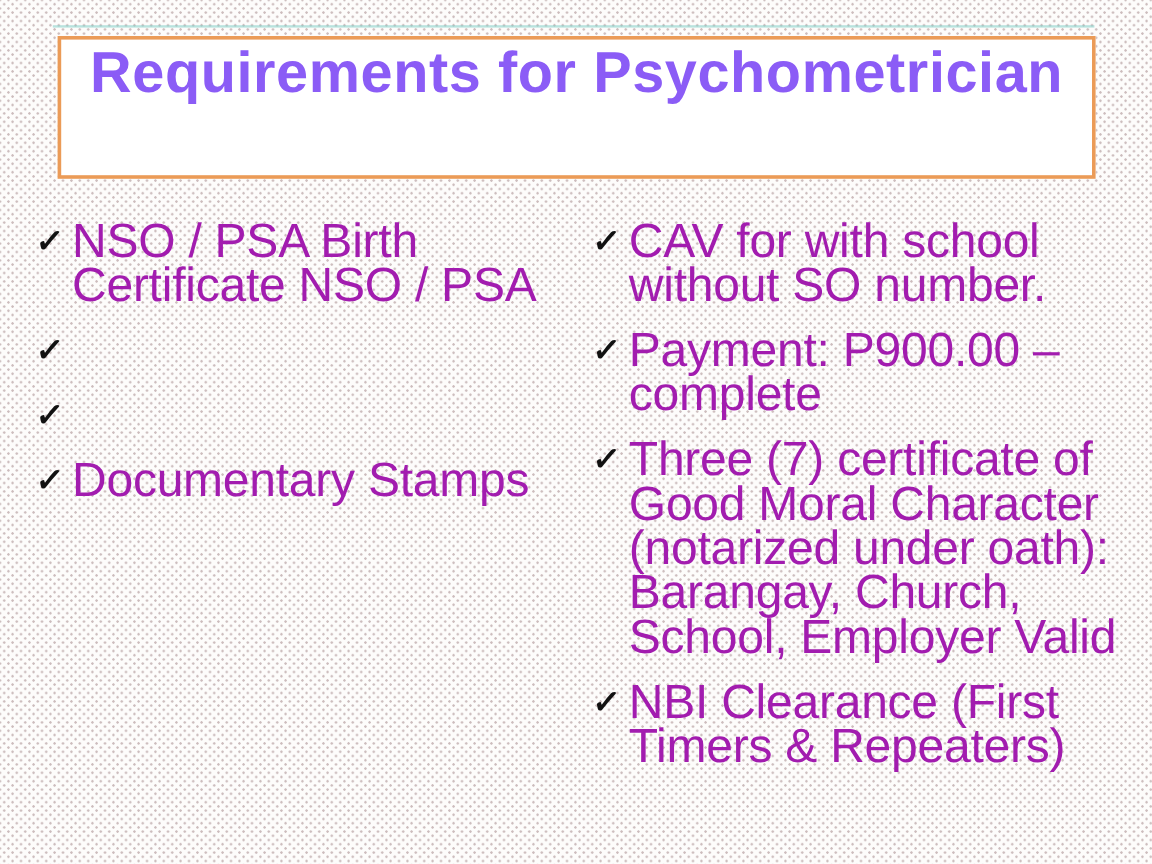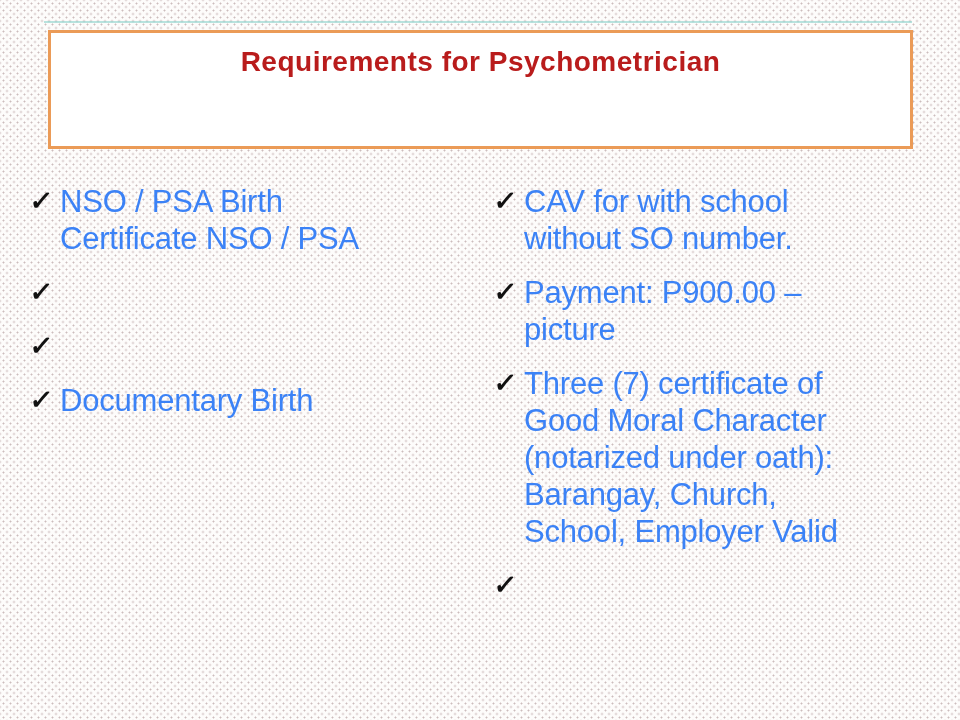--- a/index.html
+++ b/index.html
@@ -36,25 +36,25 @@
     left: 48px;
     top: 30px;
     width: 859px;
     height: 111px;
     background: #ffffff;
     border: 3px solid #EB9B57;
     text-align: center;
     padding-top: 2px;
   }
   .title-line {
-    font-size: 28px;
+    font-size: 48px;
     font-weight: 700;
     line-height: 54px;
     letter-spacing: 0.5px;
-    color: #b91c1c;
+    color: #8b5cf6;
     white-space: nowrap;
   }
 
   .columns {
     position: absolute;
     left: 30px;
     top: 183px;
     width: 916px;
     display: flex;
     gap: 12px;
@@ -76,23 +76,23 @@
   }
   .check {
     flex: 0 0 30px;
     font-size: 27px;
     font-weight: 700;
     line-height: 37px;
     color: #111111;
     transform: skewX(-6deg);
   }
   .item-text {
-    font-size: 31px;
+    font-size: 40px;
     line-height: 37px;
-    color: #3b82f6;
+    color: #a21caf;
     white-space: pre-line;
     letter-spacing: -0.2px;
   }
 </style>
 </head>
 <body>
 
 <div class="accent-line"></div>
 
 <div class="title-box">
@@ -109,44 +109,46 @@
 Certificate NSO / PSA</span>
       </li>
       <li class="bullet-item">
         <span class="check">✓</span>
       </li>
       <li class="bullet-item">
         <span class="check">✓</span>
       </li>
       <li class="bullet-item">
         <span class="check">✓</span>
-        <span class="item-text">Documentary Birth</span>
+        <span class="item-text">Documentary Stamps</span>
       </li>
     </ul>
   </div>
 
   <div class="column">
     <ul class="bullet-list">
       <li class="bullet-item">
         <span class="check">✓</span>
         <span class="item-text">CAV for with school
 without SO number.</span>
       </li>
       <li class="bullet-item">
         <span class="check">✓</span>
         <span class="item-text">Payment: P900.00 –
-picture</span>
+complete</span>
       </li>
       <li class="bullet-item">
         <span class="check">✓</span>
         <span class="item-text">Three (7) certificate of
 Good Moral Character
 (notarized under oath):
 Barangay, Church,
 School, Employer Valid</span>
       </li>
       <li class="bullet-item">
         <span class="check">✓</span>
+        <span class="item-text"> NBI Clearance (First
+Timers &amp; Repeaters)</span>
       </li>
     </ul>
   </div>
 
 </div>
 
 </body></html>

